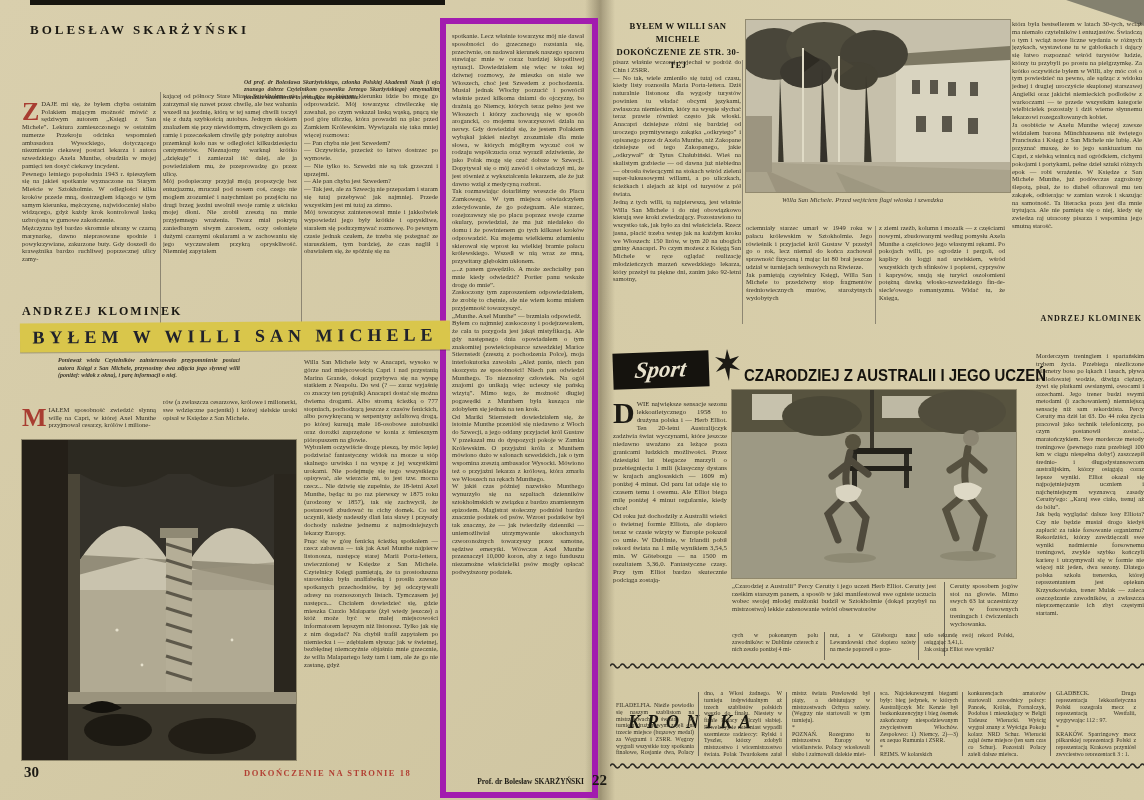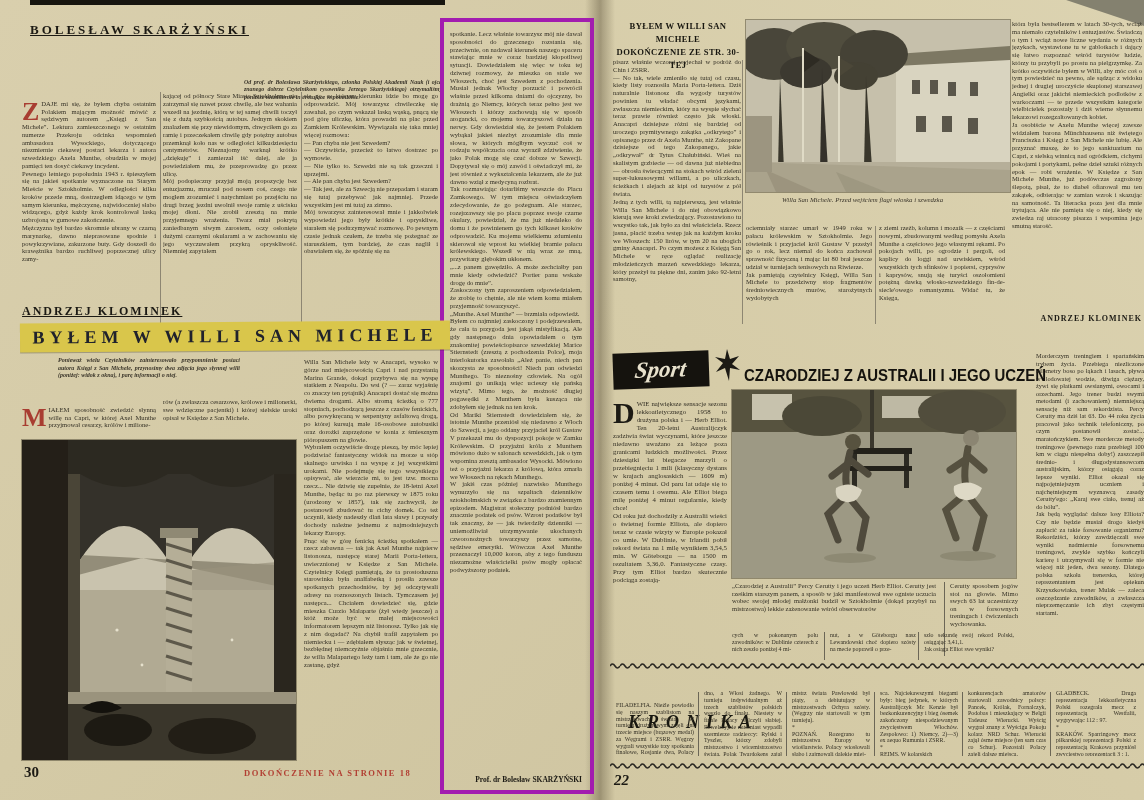--- a/index.html
+++ b/index.html
@@ -10,28 +10,28 @@
   .gutter{background:linear-gradient(90deg,rgba(0,0,0,0) 0%,rgba(60,50,30,.35) 50%,rgba(0,0,0,0) 100%);}
   .smalltxt{font-size:6.6px;line-height:1.18;text-align:justify;color:#332f24;
     white-space:pre-line;overflow:hidden;}
   .tinytxt{font-size:5.9px;line-height:1.15;text-align:justify;color:#332f24;
     white-space:pre-line;overflow:hidden;}
   .introtxt{font-size:6.4px;line-height:1.25;font-style:italic;font-weight:bold;
     text-align:justify;color:#3a352a;white-space:pre-line;overflow:hidden;}
   .dropcap{float:left;font-weight:bold;font-size:26px;line-height:.82;
     padding:1px 2px 0 0;color:#a83d31;font-family:"Liberation Serif",serif;}
   .dropcap.black{color:#1c1a14;font-size:30px;}
-  .byline{font-weight:bold;letter-spacing:3px;font-size:13px;color:#1c1a14;text-decoration:underline;}
+  .byline{font-weight:bold;letter-spacing:3px;font-size:13px;color:#1c1a14;}
   .band-black{background:#181712;display:flex;align-items:center;justify-content:center;}
   .band-black span{color:#c75b4e;font-weight:bold;font-size:19px;letter-spacing:6px;white-space:nowrap;}
   .band-yellow{background:#d9c64b;display:flex;align-items:center;justify-content:center;
     box-shadow:0 1px 0 rgba(0,0,0,.25);}
   .band-yellow span{color:#20222c;font-weight:bold;font-size:18px;letter-spacing:5px;white-space:nowrap;}
   .rule-v{background:#8d8672;width:1px;}
-  .box4{border:4px solid #a21caf;background:rgba(255,255,255,.03);}
+  .box4{border:6px solid #a21caf;background:rgba(255,255,255,.03);}
   .signature{font-weight:bold;font-size:7.5px;text-align:right;color:#1c1a14;}
   .red-cont{color:#b23f33;font-weight:bold;font-size:8.5px;letter-spacing:1.5px;white-space:nowrap;}
   .pageno{font-weight:bold;font-size:15px;color:#1c1a14;}
   .rp-header{font-weight:bold;font-size:8.6px;line-height:1.5;text-align:center;
     letter-spacing:.4px;color:#17160f;}
   .caption{font-size:6.8px;line-height:1.3;font-style:italic;color:#3a352a;text-align:left;}
   .sportlogo{background:#15130e;display:flex;align-items:center;justify-content:center;
     transform:rotate(-2deg);}
   .sportlogo span{color:#e8e2cd;font-style:italic;font-weight:bold;font-size:23px;
     font-family:"Liberation Serif",serif;transform:skewX(-10deg);}
@@ -297,15 +297,15 @@
 
   <svg class="abs" style="left:610px;top:762px;" width="534" height="8" viewBox="0 0 534 8">
     <defs>
         <pattern id="wv2" width="10" height="8" patternUnits="userSpaceOnUse">
       <path d="M0,4 Q2.5,0 5,4 Q7.5,8 10,4" stroke="#2a2822" stroke-width="1.6" fill="none"></path>
     </pattern>
       </defs>
     <rect width="534" height="8" fill="url(#wv2)"></rect>
   </svg>
 
-  <div class="abs pageno" style="left:614px;top:772px;font-style:italic;">22</div>
+  <div class="abs pageno" style="left:592px;top:772px;">22</div>
 
 </div>
 
 </body></html>

